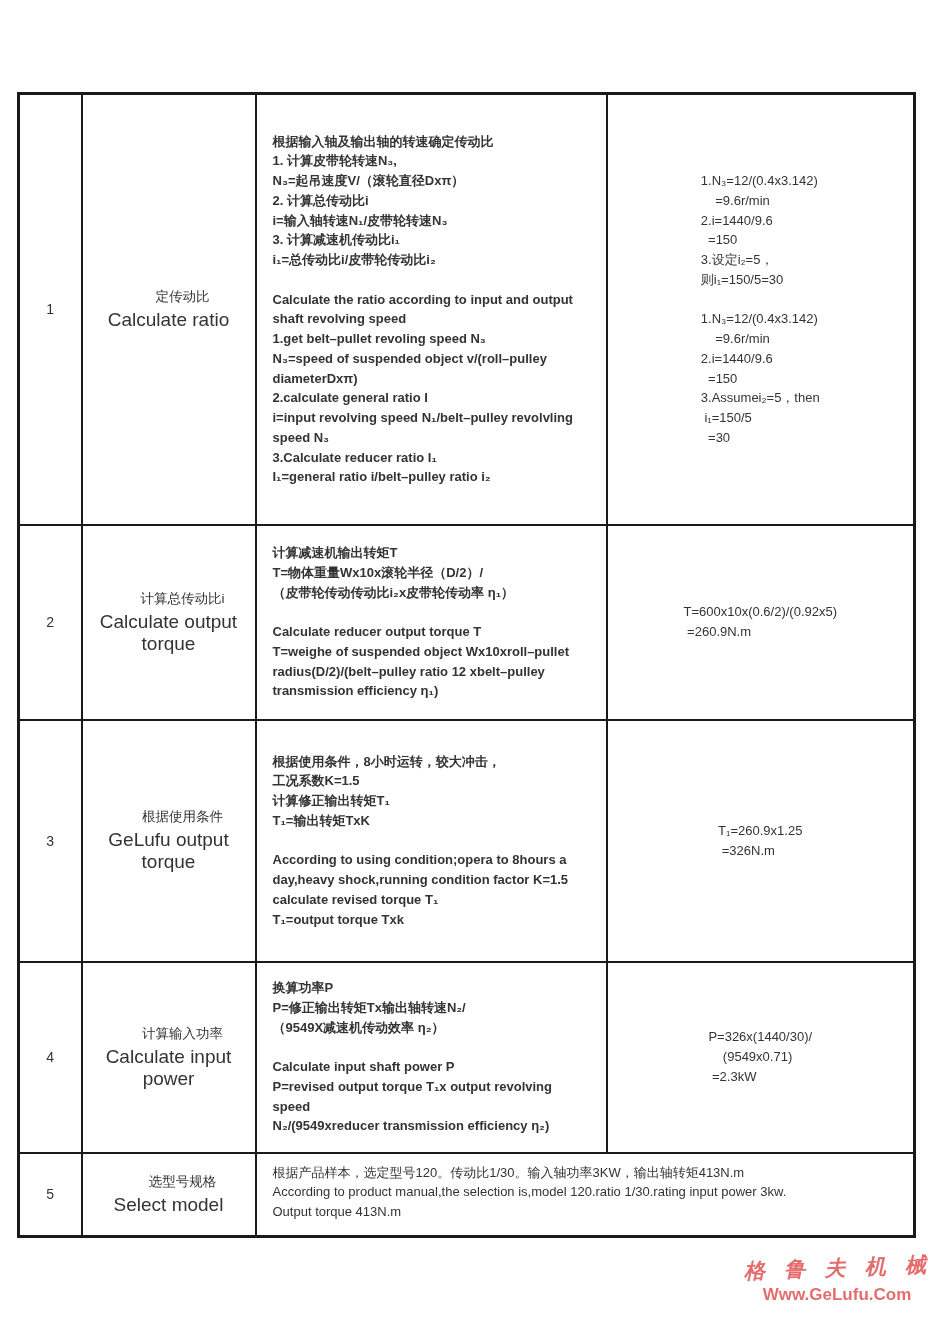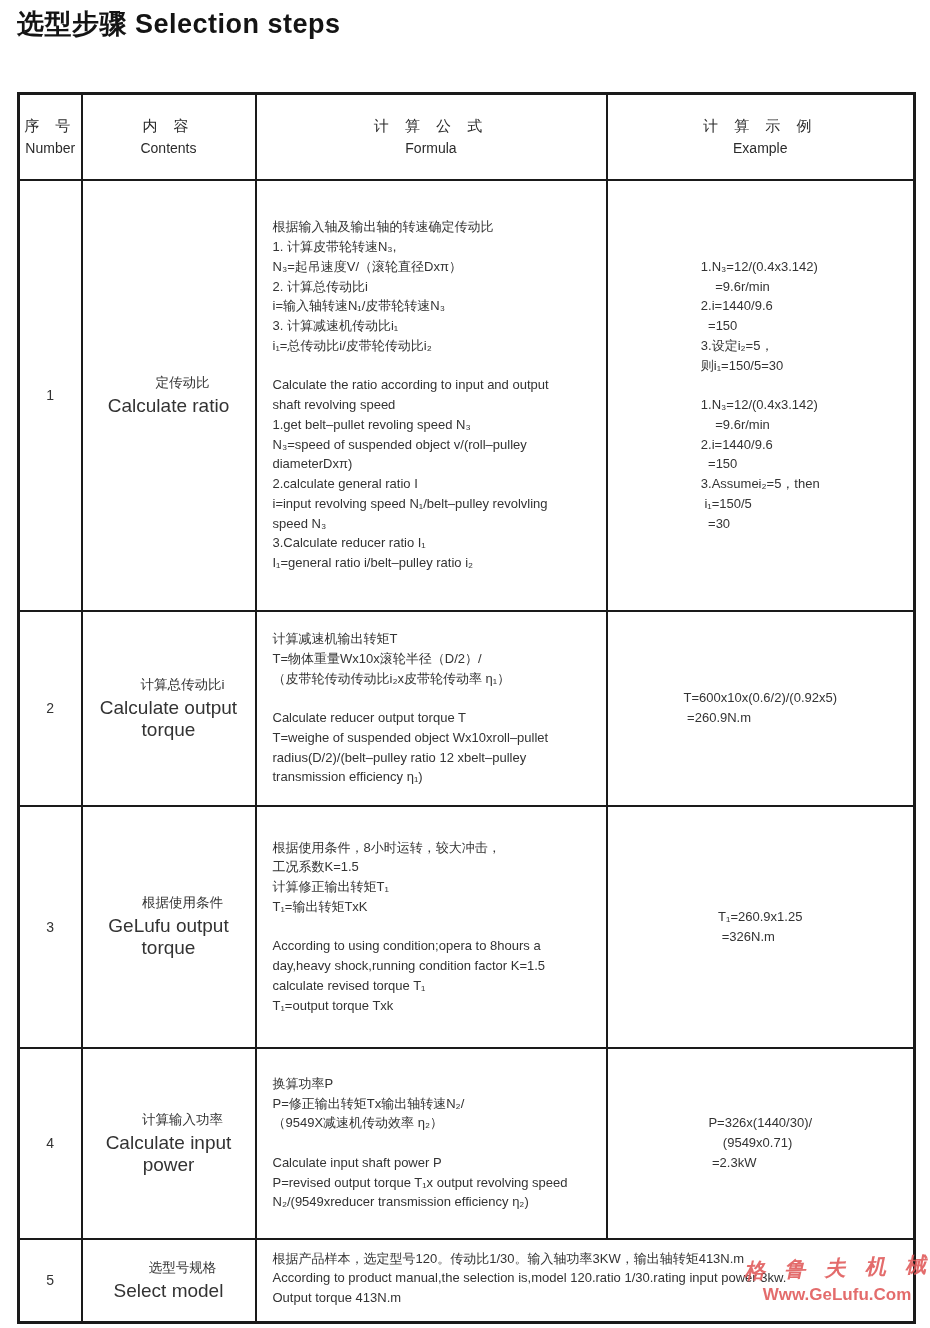--- a/index.html
+++ b/index.html
@@ -40,21 +40,21 @@
     font-weight: normal;
     text-align: center;
     color: #2b2b2b;
   }
   th .zh { font-size: 15px; letter-spacing: 6px; margin-bottom: 4px; }
   th .en { font-size: 14px; letter-spacing: 0; }
   td.num { text-align: center; font-size: 14px; }
   td.content { text-align: center; }
   td.content .zh { font-size: 13.5px; margin-bottom: 3px; padding-left: 28px; }
   td.content .en { font-size: 19px; }
-  td.formula { text-align: left; padding: 10px 16px 10px 16px; }
+  td.formula { text-align: left; padding: 10px 16px 10px 16px; font-weight: bold; }
   td.example { text-align: center; padding: 10px 7px; }
   .pre {
     white-space: pre-wrap;
     line-height: 1.52;
     font-size: 13px;
   }
   td.example .pre {
     display: inline-block;
     text-align: left;
   }
@@ -83,48 +83,29 @@
     font-size: 17px;
     margin-top: 3px;
     white-space: nowrap;
   }
 </style>
 </head>
 <body>
 
 <div class="page">
 
-  <h1 class="page-title">选型步骤 Selection steps</h1>
 
   <table class="selection-table">
     <colgroup>
       <col style="width:63px">
       <col style="width:174px">
       <col style="width:351px">
       <col style="width:308px">
     </colgroup>
     <tbody>
-        <tr style="height:86px">
-      <th>
-        <div class="zh">序 号</div>
-        <div class="en">Number</div>
-      </th>
-      <th>
-        <div class="zh">内 容</div>
-        <div class="en">Contents</div>
-      </th>
-      <th>
-        <div class="zh">计 算 公 式</div>
-        <div class="en">Formula</div>
-      </th>
-      <th>
-        <div class="zh">计 算 示 例</div>
-        <div class="en">Example</div>
-      </th>
-    </tr>
 
     <tr style="height:431px">
       <td class="num">1</td>
       <td class="content">
         <div class="zh">定传动比</div>
         <div class="en">Calculate ratio</div>
       </td>
       <td class="formula">
         <div class="pre">根据输入轴及输出轴的转速确定传动比
 1. 计算皮带轮转速N₃,

